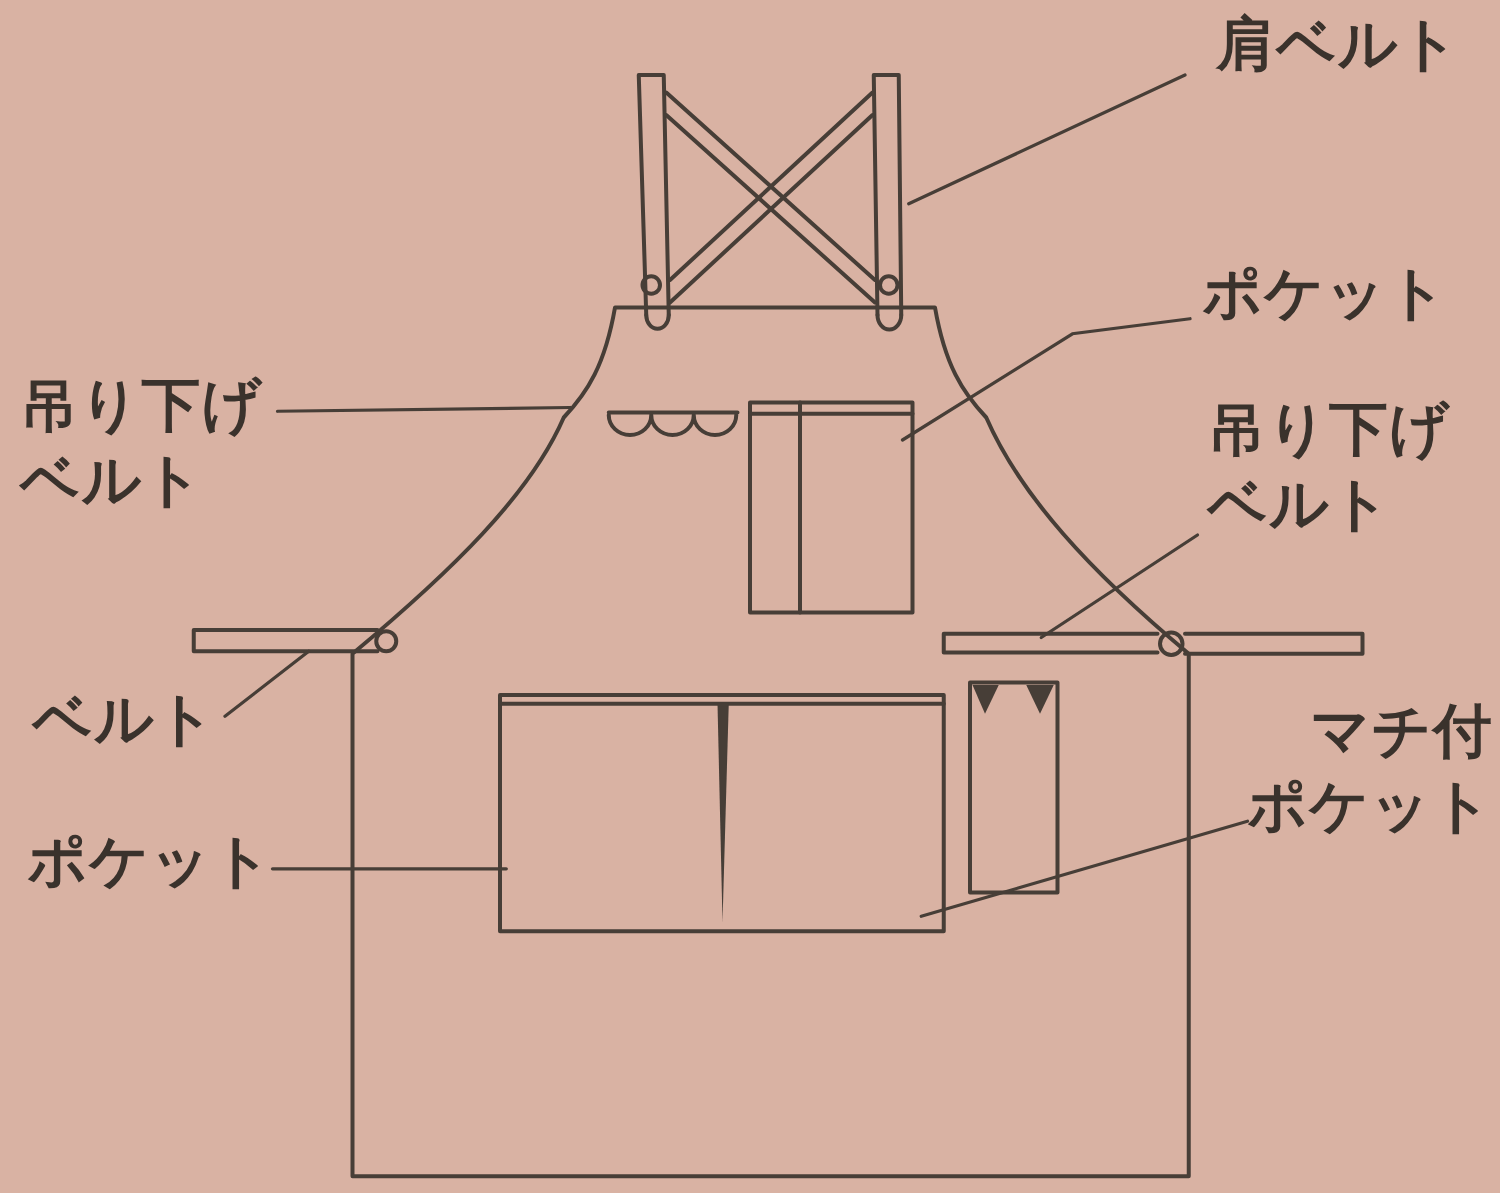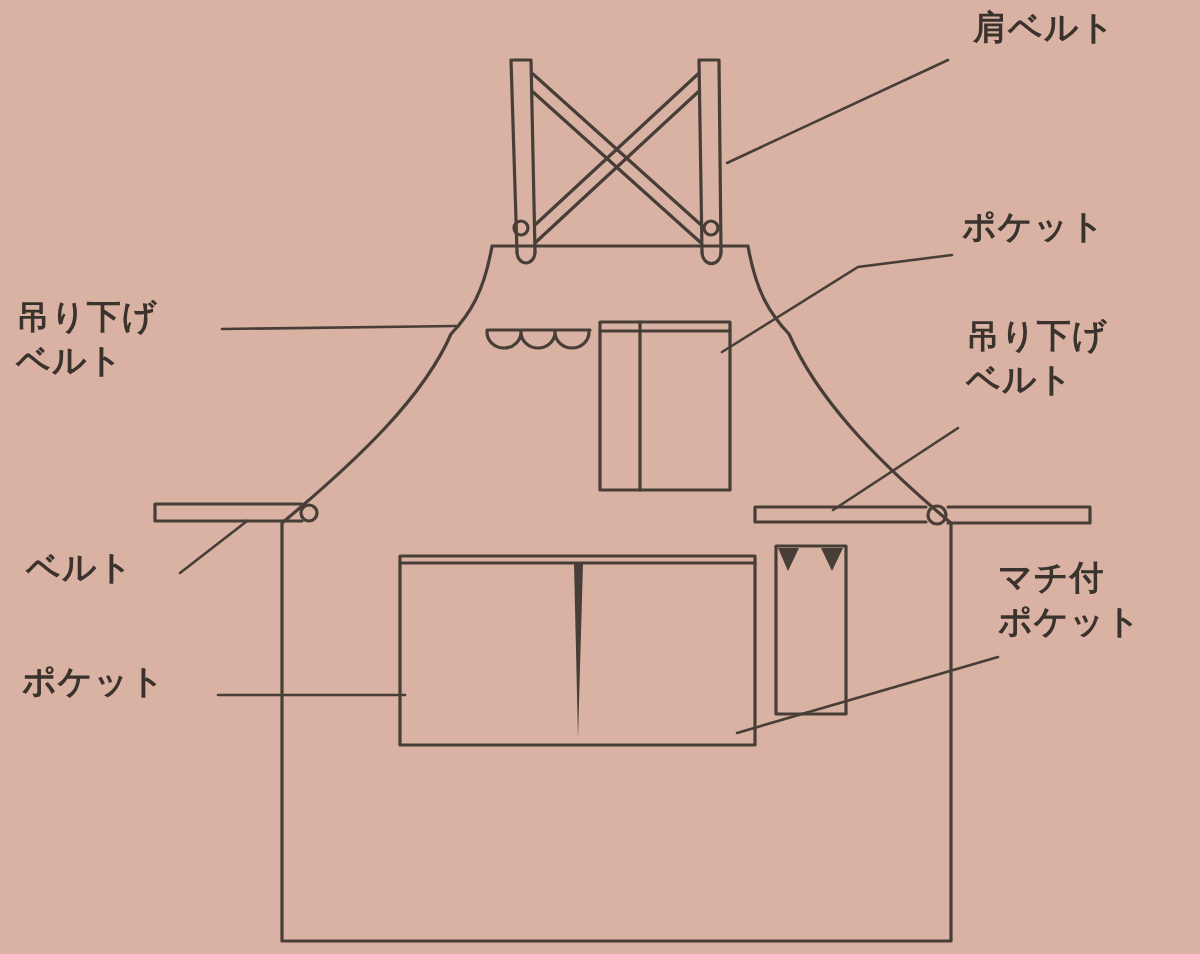--- a/index.html
+++ b/index.html
@@ -38,21 +38,21 @@
     fill: none;
     stroke-linecap: round;
   }
   svg.drawing .filled {
     fill: currentColor;
     stroke: none;
   }
   .label {
     position: absolute;
     font-weight: bold;
-    font-size: 34px;
+    font-size: 47px;
     line-height: 1.28;
     color: var(--text);
     letter-spacing: 1px;
     white-space: nowrap;
   }
   .label span { display: block; }
 </style>
 </head>
 <body>
 
@@ -142,21 +142,21 @@
 
   <div class="label" style="left:966px; top:314px;">
     <span>吊り下げ</span>
     <span>ベルト</span>
   </div>
 
   <div class="label" style="left:26px; top:546px;">
     <span>ベルト</span>
   </div>
 
-  <div class="label" style="left:998px; top:556px;">
+  <div class="label" style="left:998px; top:556px;text-align:right;">
     <span>マチ付</span>
     <span>ポケット</span>
   </div>
 
   <div class="label" style="left:22px; top:660px;">
     <span>ポケット</span>
   </div>
 
 </div>
 

